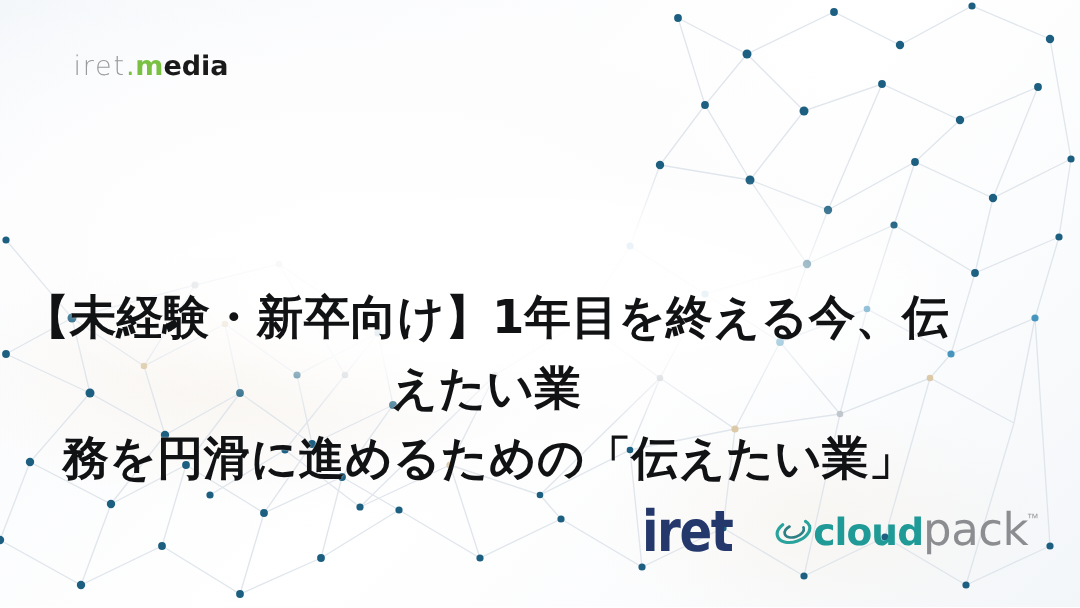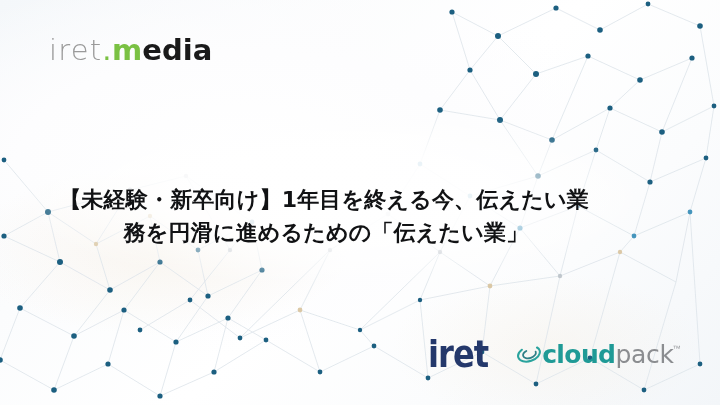--- a/index.html
+++ b/index.html
@@ -47,21 +47,21 @@
     width: 716px; height: 200px;
     background: radial-gradient(ellipse 58% 58% at 46% 50%, rgba(255,255,255,0.96) 0%, rgba(255,255,255,0.88) 40%, rgba(255,255,255,0) 78%);
     pointer-events: none;
   }
 
   
   .brand {
     position: absolute;
     left: 49px;
     top: 36px;
-    font-size: 29px;
+    font-size: 18px;
     line-height: 1;
     letter-spacing: 0.5px;
     white-space: nowrap;
     font-family: "DejaVu Sans", "Liberation Sans", sans-serif;
   }
   .brand .iret {
     color: #9a9a9a;
     font-weight: 300;
     letter-spacing: 1.2px;
   }
@@ -71,21 +71,21 @@
 
   
   .headline {
     position: absolute;
     left: 0;
     top: 168px;
     width: 648px;
     text-align: center;
     color: #111214;
     font-weight: 700;
-    font-size: 22px;
+    font-size: 31px;
     line-height: 1.52;
     letter-spacing: 0.2px;
     font-family: "DejaVu Sans", "Liberation Sans", sans-serif;
     text-shadow: 0 0 1px rgba(255,255,255,0.9);
   }
   .headline .ln { display: block; }
   .headline .ln2 { padding-left: 4px; }
 
   
   .footer-logos {
@@ -124,21 +124,21 @@
     font-family: "DejaVu Sans", "Liberation Sans", sans-serif;
     font-weight: 700;
     font-size: 25px;
     line-height: 1;
     color: #1f9a96;
     letter-spacing: -0.6px;
   }
   .cp-pack {
     font-family: "DejaVu Sans", "Liberation Sans", sans-serif;
     font-weight: 400;
-    font-size: 25px;
+    font-size: 30px;
     line-height: 1;
     color: #8b8d90;
     letter-spacing: -0.3px;
   }
   .cp-tm {
     font-size: 8px;
     color: #9a9c9f;
     align-self: flex-start;
     margin-top: 2px;
     margin-left: -1px;

